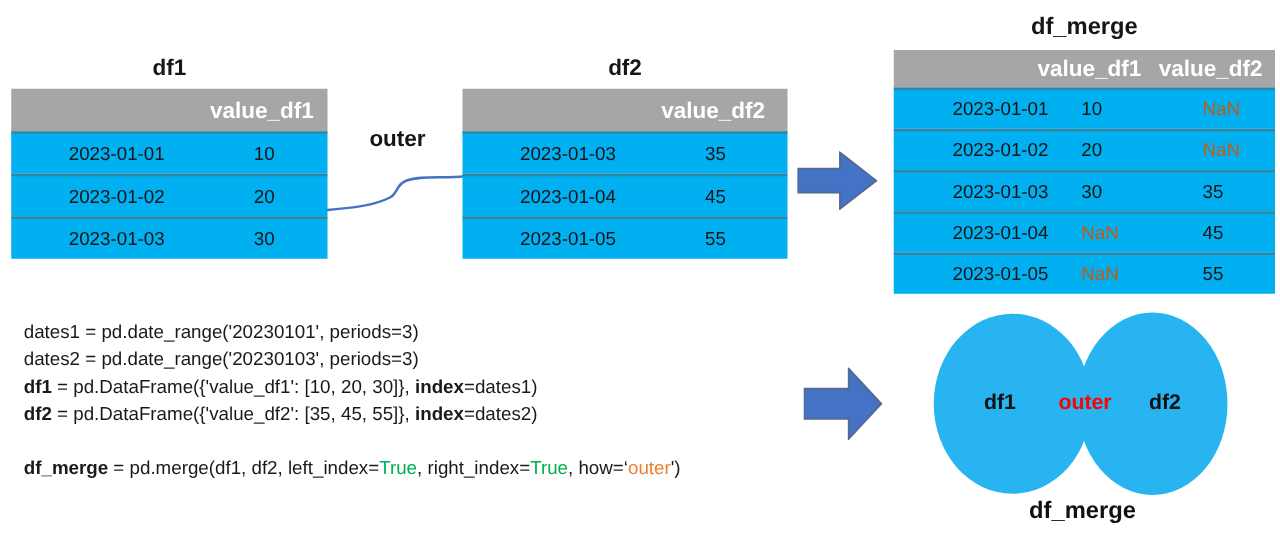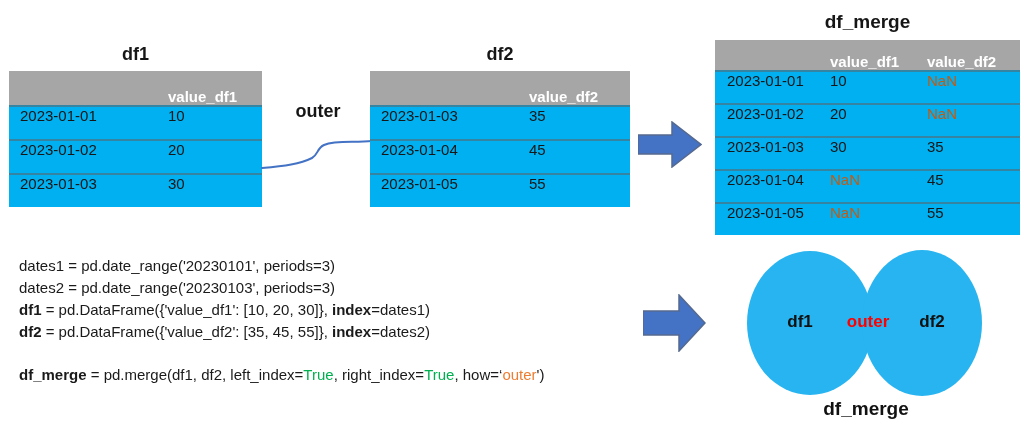--- a/index.html
+++ b/index.html
@@ -16,26 +16,27 @@
   html,body{margin:0;padding:0;background:#fff;}
   #canvas{
     position:relative;width:1024px;height:428px;background:#ffffff;
     font-family:"Liberation Sans","DejaVu Sans",sans-serif;overflow:hidden;
   }
   .tbl-title{
     position:absolute;text-align:center;font-weight:bold;font-size:18px;color:#161616;
   }
   .dftable{position:absolute;}
   .dftable .hrow{
-    background:var(--header-fill);color:#ffffff;font-weight:bold;font-size:15px;
-    display:flex;align-items:flex-end;
+    background:var(--header-fill);color:#ffffff;font-weight:bold;font-size:18px;
+    display:flex;align-items:center;
   }
   .dftable .drow{
-    background:var(--table-fill);display:flex;font-size:15px;color:#161616;
+    background:var(--table-fill);display:flex;align-items:center;font-size:15px;color:#161616;
     border-top:2px solid rgba(96,96,96,0.55);
+    padding-left:35px;
   }
   .tbl-2 .hrow{height:34px;}
   .tbl-2 .drow{height:32px;}
   .tbl-2 .c0{margin-left:11px;width:148px;}
   .tbl-2 .c1{flex:1;}
   .tbl-3 .hrow{height:30px;}
   .tbl-3 .drow{height:31px;}
   .tbl-3 .c0{margin-left:12px;width:103px;}
   .tbl-3 .c1{width:97px;}
   .tbl-3 .c2{flex:1;}

